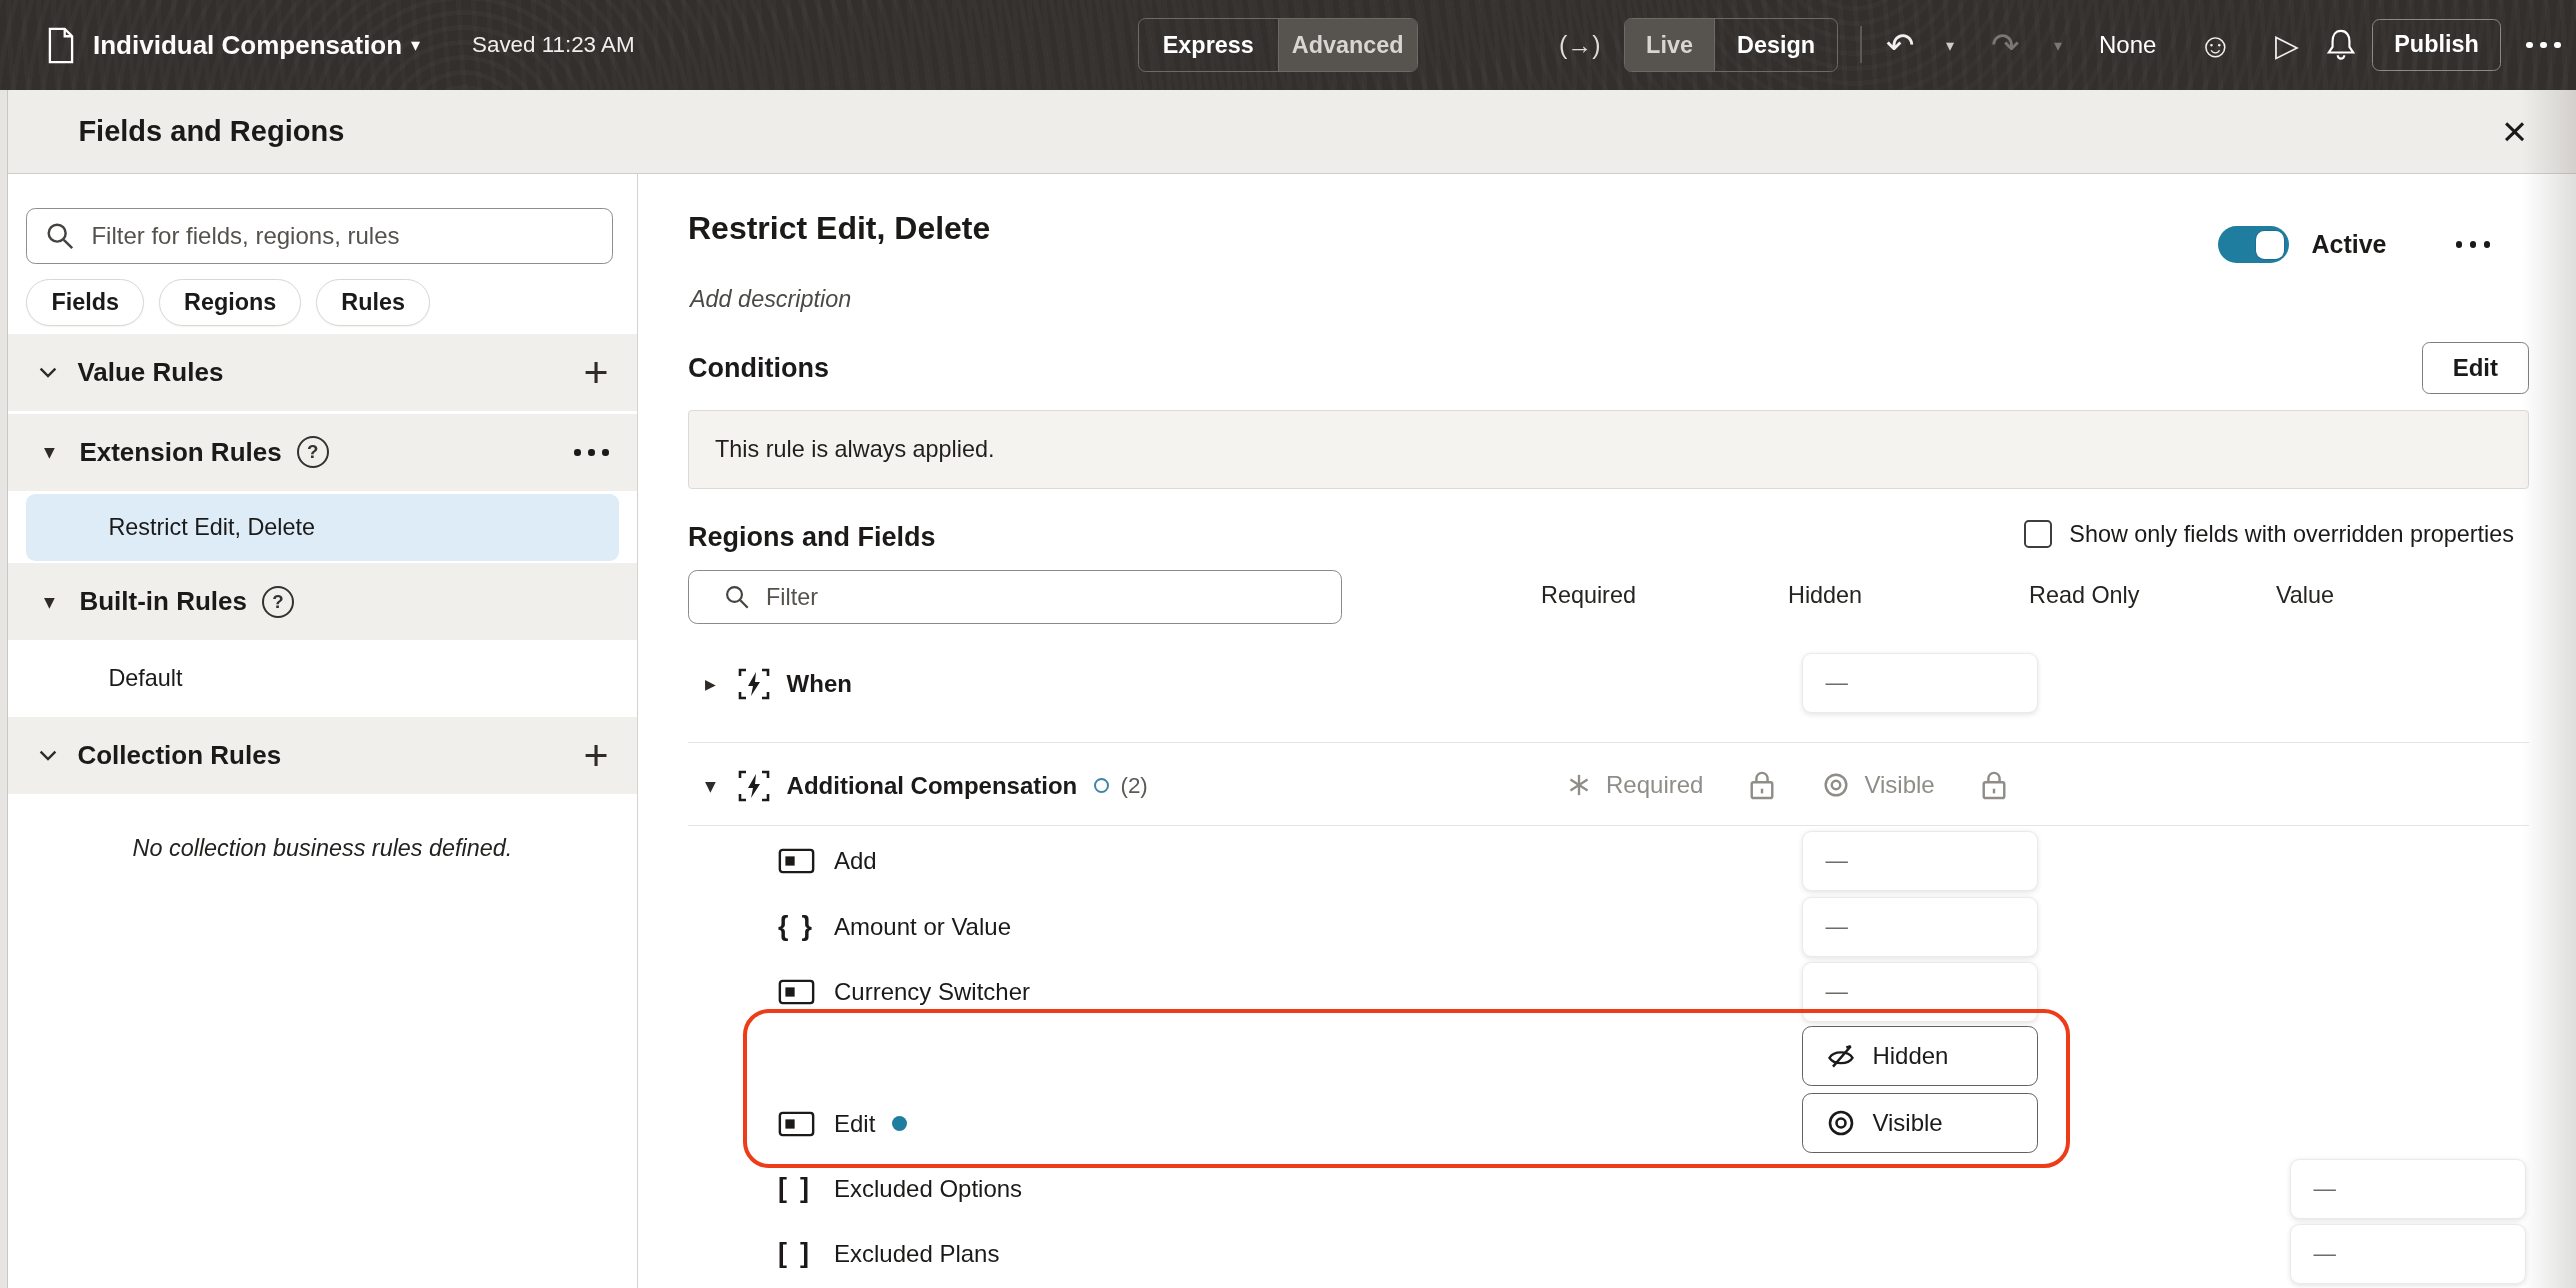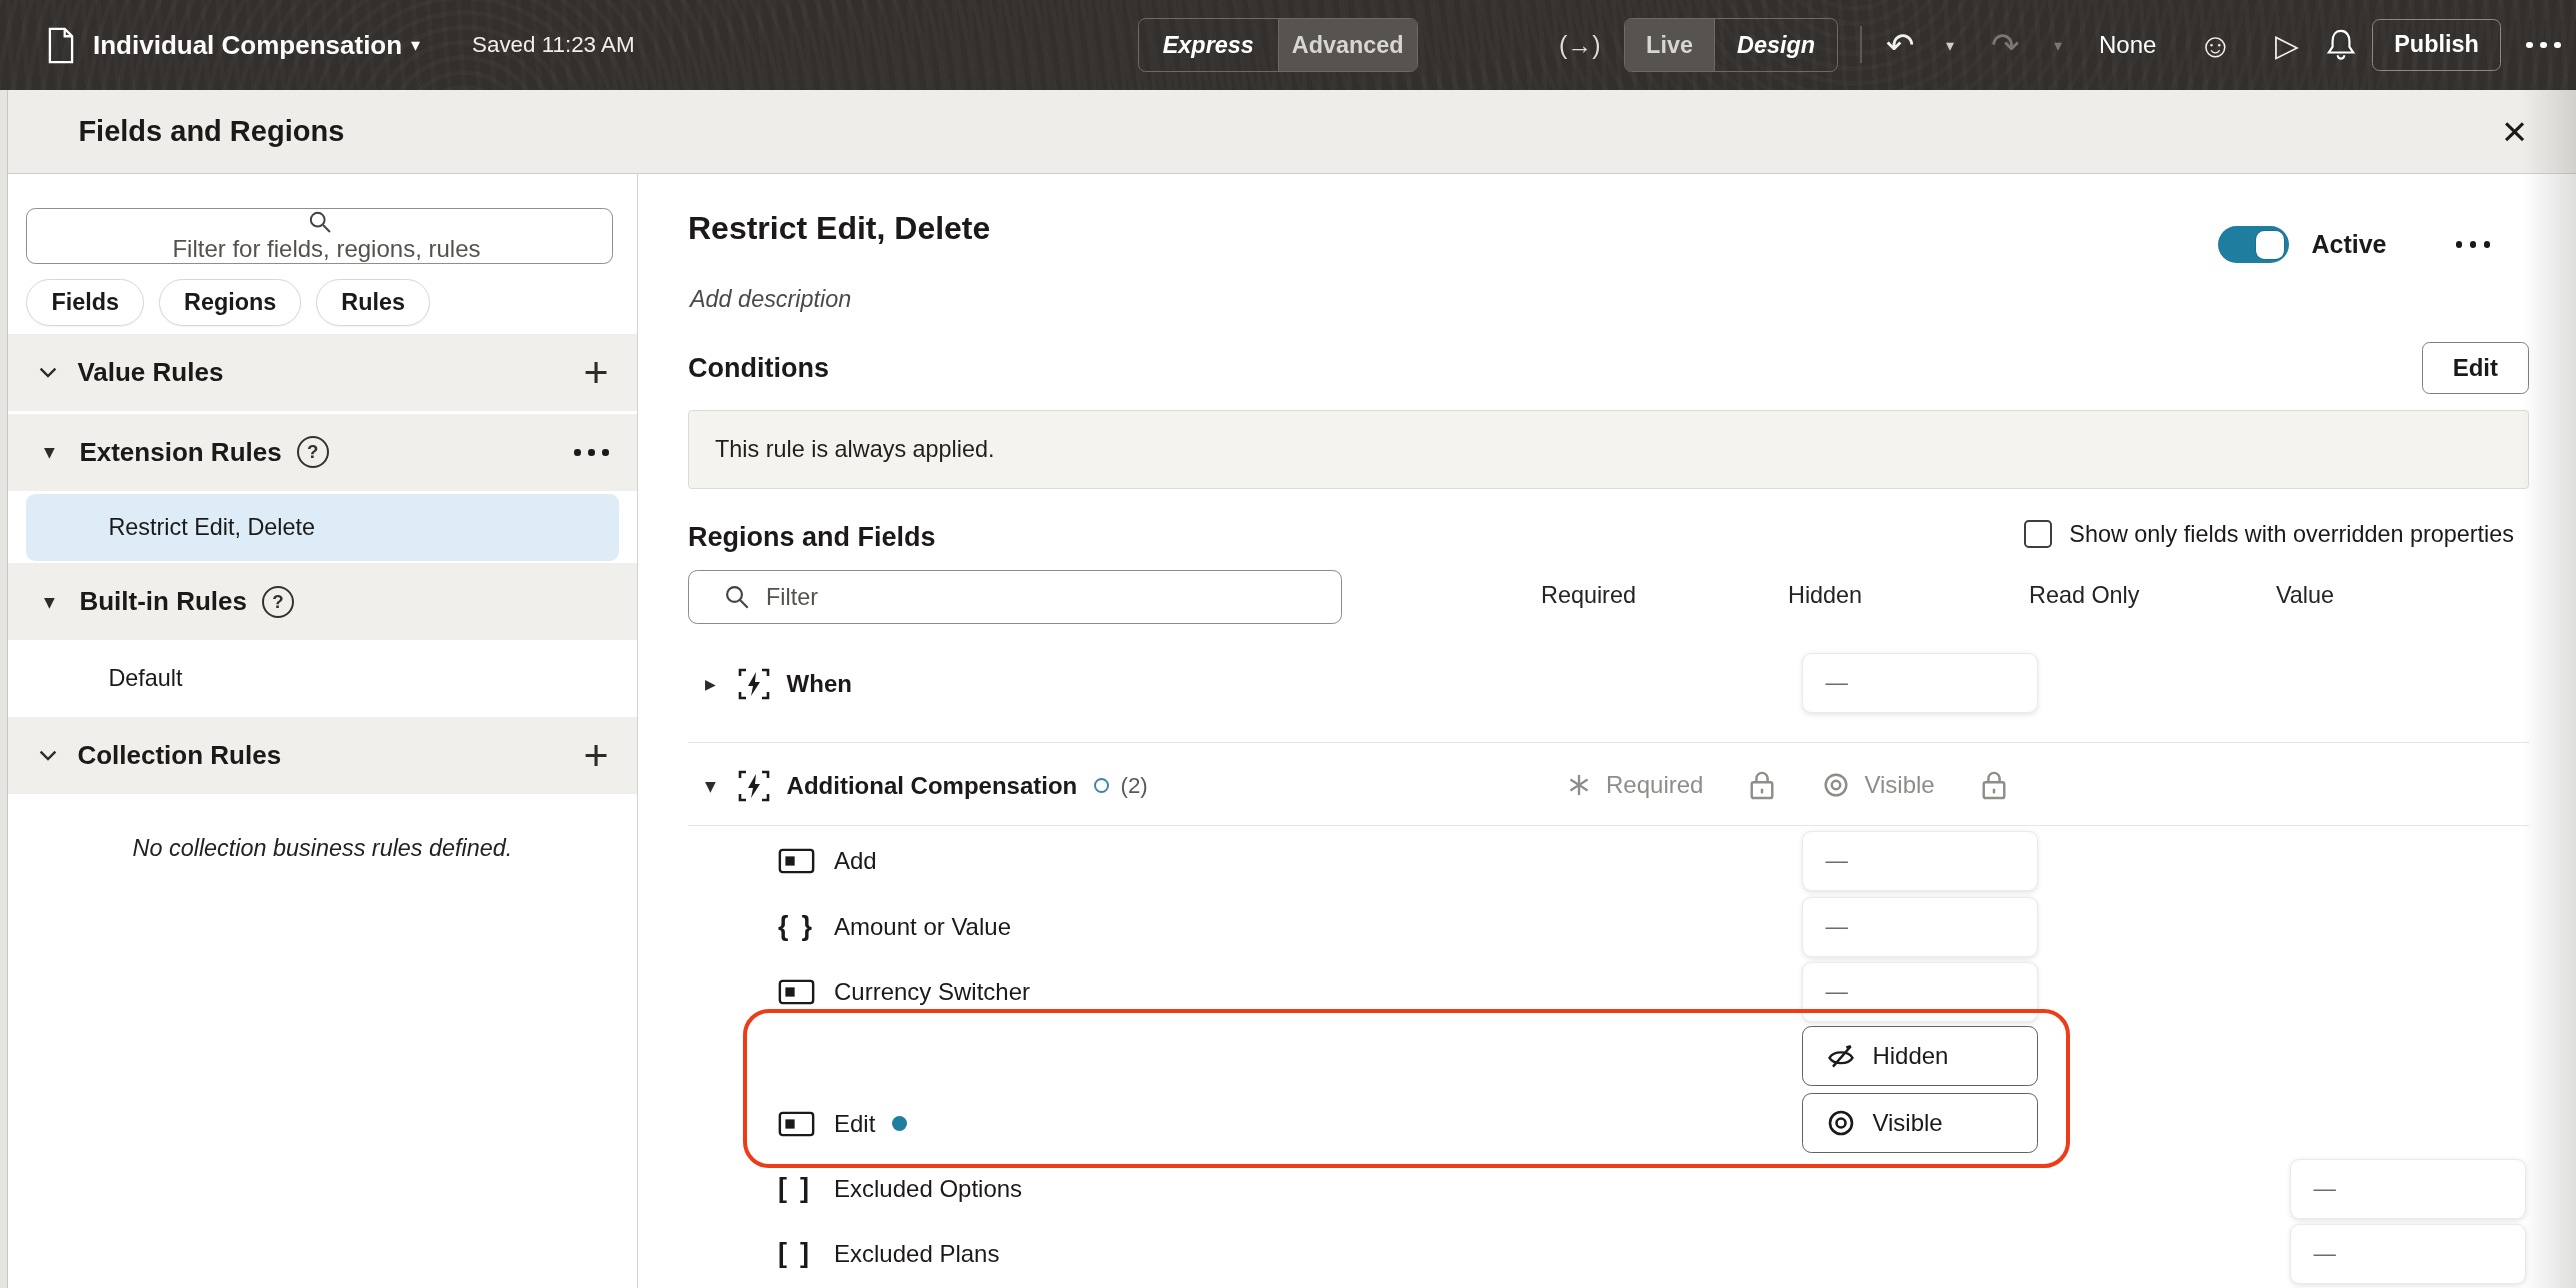--- a/index.html
+++ b/index.html
@@ -12,40 +12,40 @@
       repeating-radial-gradient(circle at 18% 150%, rgba(255,255,255,0.025) 0 4.7px, rgba(0,0,0,0) 4.7px 15px),
       repeating-radial-gradient(circle at 72% -60%, rgba(255,255,255,0.02) 0 4.7px, rgba(0,0,0,0) 4.7px 15px);
     color:#fff; z-index:100; }
   .tb-item { position:absolute; top:0; height:90px; display:flex; align-items:center; }
   .tb-title { font-size:26px; font-weight:bold; color:#fdfcfb; }
   .tb-caret { font-size:18px; color:#fdfcfb; }
   .tb-saved { font-size:22.4px; color:#f1efed; }
   .seg-group { position:absolute; top:18px; height:54px; display:flex; border:1.9px solid #6e6b67; border-radius:7.5px; }
   .seg { display:flex; align-items:center; justify-content:center; font-size:23.4px; font-weight:bold; cursor:pointer; }
   .seg.on { background:#57534f; color:#d8d6d3; }
-  .seg.off { color:#ffffff;font-style:italic; }
+  .seg.off { color:#ffffff; }
   .tb-glyph { font-size:28px; color:#f2f1ef; }
   .tb-divider { position:absolute; left:1860px; top:26px; width:1.9px; height:37px; background:#5d5a56; }
   .publish-btn { position:absolute; left:2372px; top:18.7px; width:129px; height:52px; border:1.9px solid #8d8a86;
     border-radius:7.5px; display:flex; align-items:center; justify-content:center; font-size:23.4px; font-weight:bold; color:#fff; cursor:pointer; }
   .dots { display:flex; gap:7.5px; align-items:center; cursor:pointer; }
   .dots i { width:6.5px; height:6.5px; border-radius:50%; background:#fff; display:block; }
   .dots.dark i { background:#1c1a19; }
 
   
   .left-strip { position:absolute; left:0; top:90px; width:8.4px; bottom:0; background:#e7e5e2; border-right:0.9px solid #c9c7c4; z-index:40; }
   .drawer-head { position:absolute; left:8.4px; right:0; top:90px; height:84px; background:#efedea;
     border-bottom:0.9px solid #d0cecb; display:flex; align-items:center; z-index:30; }
   .drawer-title { font-size:29px; font-weight:bold; margin-left:70px; }
   .drawer-close { position:absolute; right:49px; font-size:43px; font-weight:300; color:#1c1a19; cursor:pointer; line-height:1; }
 
   
   .sidebar { position:absolute; left:8.4px; top:174px; width:630px; bottom:0; background:#fff; border-right:0.9px solid #d5d3d0; z-index:20; }
   .search-box { position:absolute; left:18px; top:34px; width:587px; height:56px; border:1.9px solid #918e8a; border-radius:9.3px;
-    display:flex; align-items:center; padding:0 17px; background:#fff;flex-direction:column; }
+    display:flex; align-items:center; padding:0 17px; background:#fff; }
   .search-box input { border:none; outline:none; flex:1; font-size:24px; font-family:inherit; color:#1c1a19; margin-left:15px; background:transparent; }
   .search-box input::placeholder { color:#55524e; }
   .chips { position:absolute; left:18px; top:105px; display:flex; gap:15px; }
   .chip { height:47px; padding:0 24px; border:1.9px solid #d9d7d4; border-radius:24px; background:#fff;
     display:flex; align-items:center; font-size:23.4px; font-weight:bold; color:#1c1a19; cursor:pointer; box-shadow:0 0.9px 1.9px rgba(0,0,0,0.05); }
   .side-list { position:absolute; left:0; right:0.9px; top:160px; }
   .side-section { height:77px; background:#f1efec; display:flex; align-items:center; padding:0 28px; margin-bottom:2.8px; cursor:pointer; }
   .side-section .lbl { font-size:26px; font-weight:bold; margin-left:17px; }
   .tri { font-size:21.5px; color:#2e2b28; width:26px; text-align:center; }
   .plus { margin-left:auto; font-size:43px; font-weight:200; color:#2e2b28; cursor:pointer; line-height:1; }

